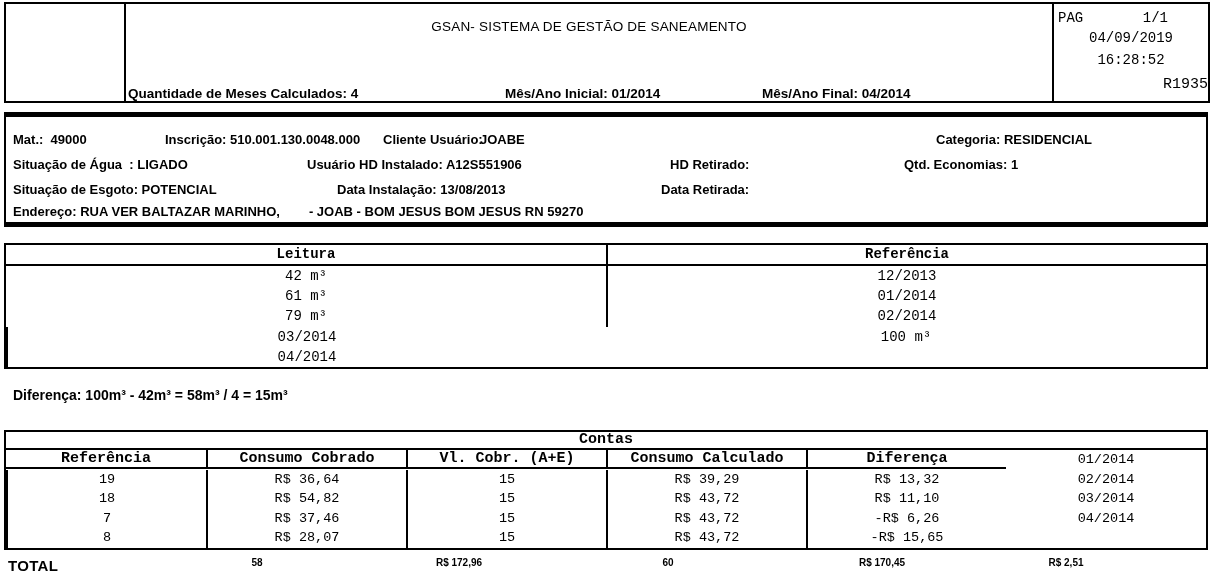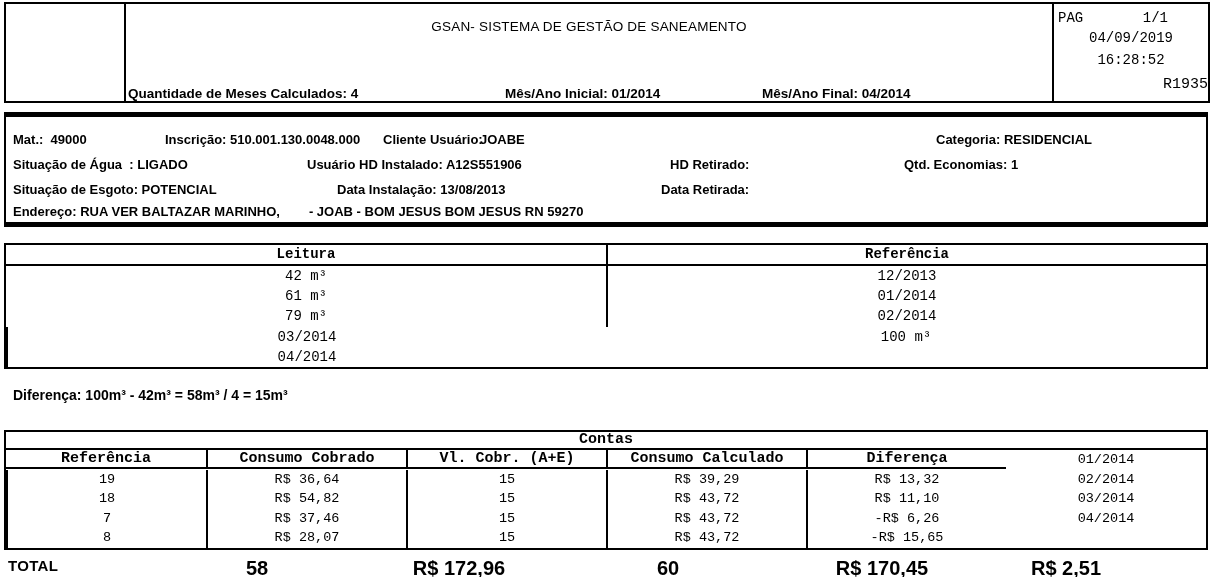--- a/index.html
+++ b/index.html
@@ -79,21 +79,21 @@
     height:19px; line-height:18px; border-bottom:2px solid #000; box-sizing:border-box;
   }
   .ct-c {
     font-family:"Liberation Mono","DejaVu Sans Mono",monospace;
     font-size:13.5px; text-align:center; height:19.5px; line-height:19.5px;
   }
 
   
   .total-row { position:absolute; left:0; top:557px; width:1216px; height:18px; }
   .total-label { position:absolute; left:8px; font-size:15px; font-weight:bold; letter-spacing:0.3px; }
-  .tv { position:absolute; transform:translateX(-50%); font-size:20px; font-weight:bold; white-space:pre; }
+  .tv { position:absolute; transform:translateX(-50%); font-size:10px; font-weight:bold; white-space:pre; }
 
   .bottom-bar { position:absolute; left:0; top:577px; width:1216px; height:5px; background:#000; }
 </style>
 </head>
 <body>
 
 <div class="page">
 
   <div class="header-box">
     <div class="logo-cell"></div>

